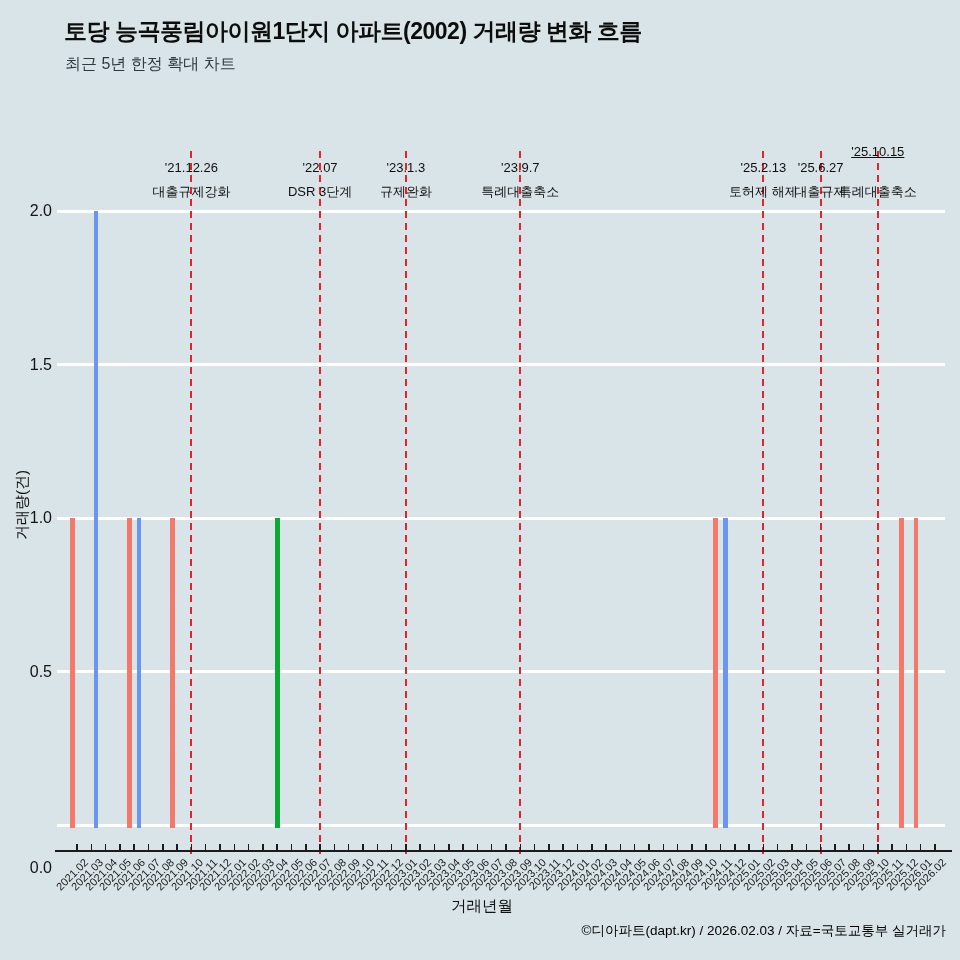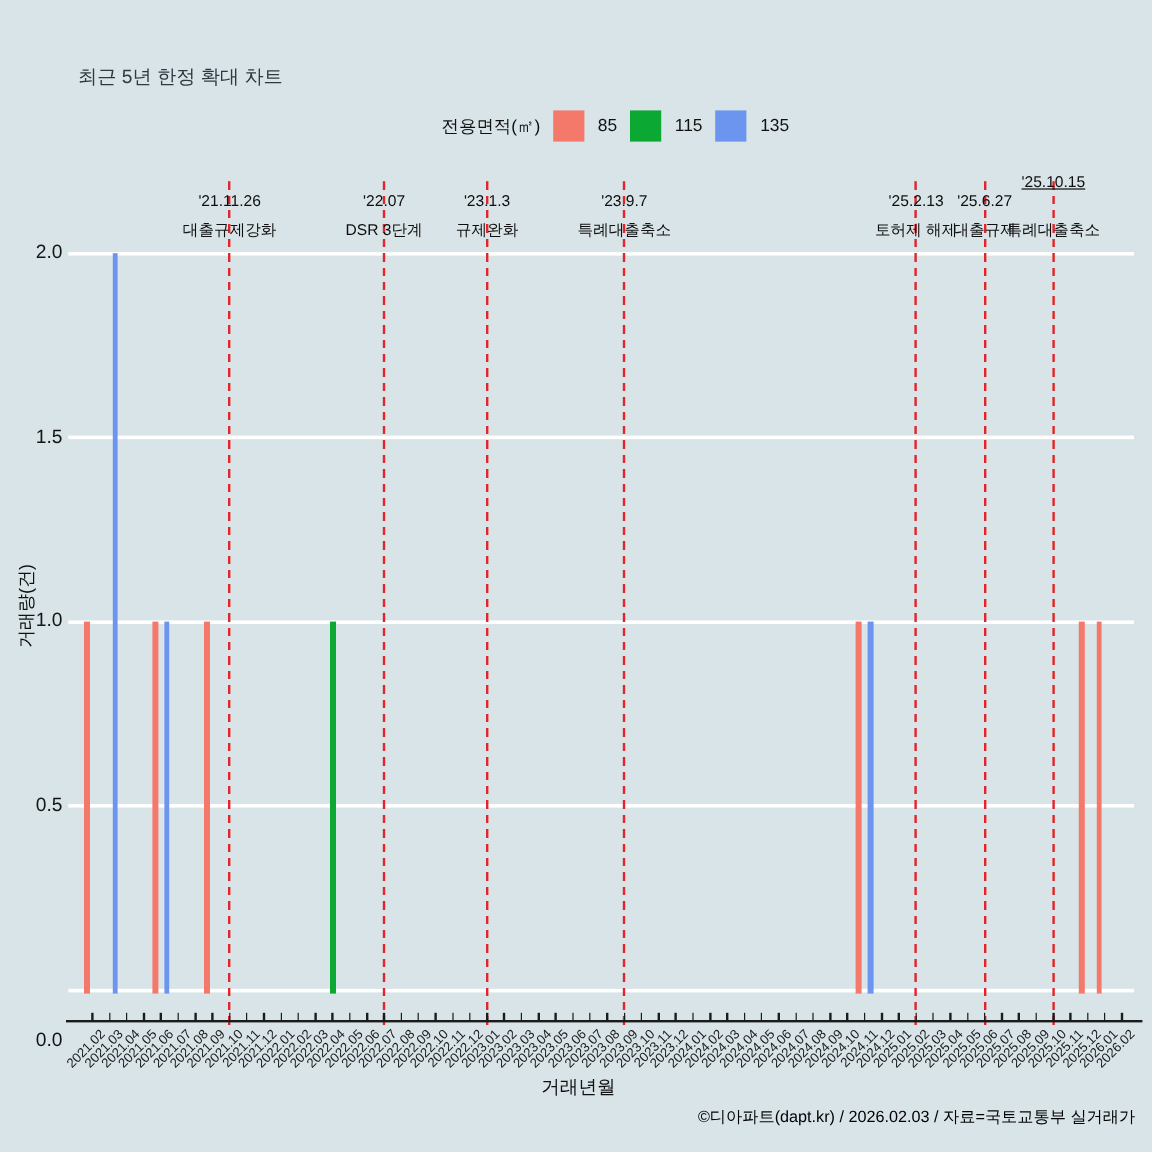--- a/index.html
+++ b/index.html
@@ -60,31 +60,23 @@
   }
   .event-name{
     position:absolute;font-size:13px;color:#0f0f0f;white-space:nowrap;
     transform:translateX(-50%);
   }
 </style>
 </head>
 <body>
 
 <div class="page">
+  <h1 class="chart-title">토당 능곡풍림아이원1단지 아파트(2002) 거래량 변화 흐름</h1>
   <div class="chart-subtitle">최근 5년 한정 확대 차트</div>
 
-  <div class="legend" id="legend">
-    <span class="legend-label">전용면적(㎡)</span>
-  <div class="legend-swatch" style="background: rgb(244, 121, 107); position: relative;"></div>
-      <div class="legend-item-label" style="position: relative;">85</div>
-      <div class="legend-swatch" style="background: rgb(12, 168, 52); position: relative;"></div>
-      <div class="legend-item-label" style="position: relative;">115</div>
-      <div class="legend-swatch" style="background: rgb(107, 149, 238); position: relative;"></div>
-      <div class="legend-item-label" style="position: relative;">135</div>
-    </div>
 
   <div id="plot">
       <div class="gridline" style="left: 57px; top: 823.5px; width: 888px;"></div>
       <div class="ytick-label" style="left: 12px; top: 868px;">0.0</div>
       <div class="gridline" style="left: 57px; top: 670px; width: 888px;"></div>
       <div class="ytick-label" style="left: 12px; top: 671.5px;">0.5</div>
       <div class="gridline" style="left: 57px; top: 516.5px; width: 888px;"></div>
       <div class="ytick-label" style="left: 12px; top: 518px;">1.0</div>
       <div class="gridline" style="left: 57px; top: 363px; width: 888px;"></div>
       <div class="ytick-label" style="left: 12px; top: 364.5px;">1.5</div>
@@ -223,21 +215,21 @@
       <div class="xtick" style="left: 877.05px; top: 844px;"></div>
       <div class="xtick-label" style="right: 77.2px; top: 856px;">2025.10</div>
       <div class="xtick" style="left: 891.35px; top: 844px;"></div>
       <div class="xtick-label" style="right: 62.9px; top: 856px;">2025.11</div>
       <div class="xtick" style="left: 905.65px; top: 844px;"></div>
       <div class="xtick-label" style="right: 48.6px; top: 856px;">2025.12</div>
       <div class="xtick" style="left: 919.95px; top: 844px;"></div>
       <div class="xtick-label" style="right: 34.3px; top: 856px;">2026.01</div>
       <div class="xtick" style="left: 934.25px; top: 844px;"></div>
       <div class="xtick-label" style="right: 20px; top: 856px;">2026.02</div>
-      <div class="event-date" style="left: 191.4px; top: 160px;">'21.11.26</div>
+      <div class="event-date" style="left: 191.4px; top: 160px;">'21.12.26</div>
       <div class="event-name" style="left: 191.4px; top: 183px;">대출규제강화</div>
       <div class="event-date" style="left: 320.1px; top: 160px;">'22.07</div>
       <div class="event-name" style="left: 320.1px; top: 183px;">DSR 3단계</div>
       <div class="event-date" style="left: 405.9px; top: 160px;">'23.1.3</div>
       <div class="event-name" style="left: 405.9px; top: 183px;">규제완화</div>
       <div class="event-date" style="left: 520.3px; top: 160px;">'23.9.7</div>
       <div class="event-name" style="left: 520.3px; top: 183px; text-align: right;">특례대출축소</div>
       <div class="event-date" style="left: 763.4px; top: 160px;">'25.2.13</div>
       <div class="event-name" style="left: 763.4px; top: 183px;">토허제 해제</div>
       <div class="event-date" style="left: 820.6px; top: 160px;">'25.6.27</div>

